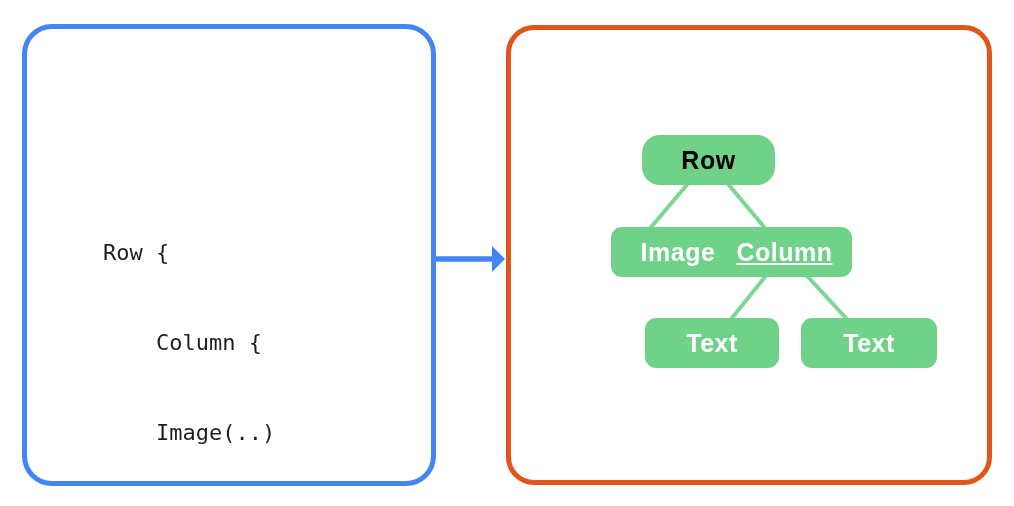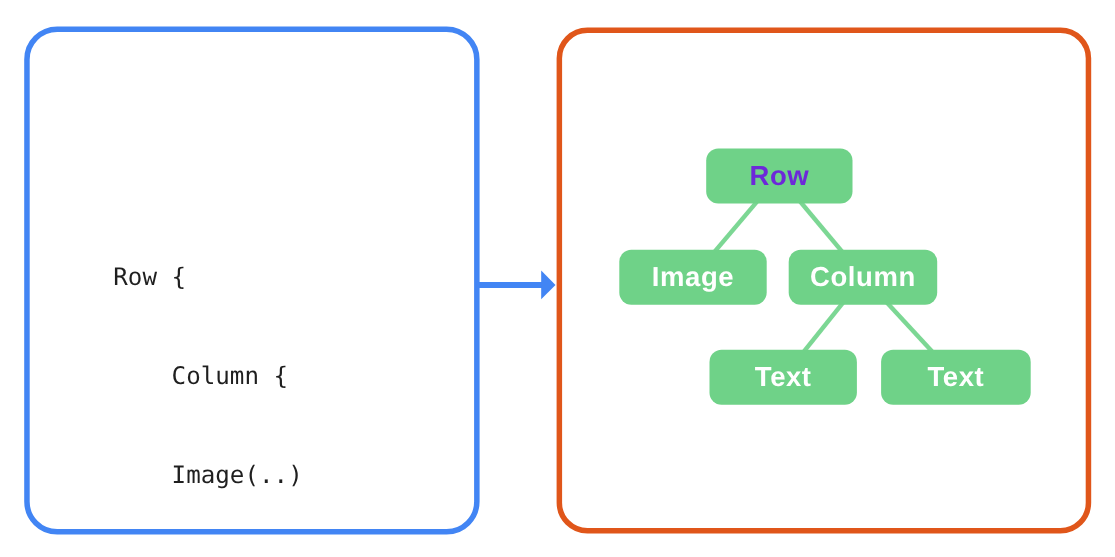--- a/index.html
+++ b/index.html
@@ -107,19 +107,19 @@
 
   <div class="panel panel-tree" style="border-color: rgb(224, 86, 26);"></div>
 
   <svg class="connectors">
     <line x1="708" y1="160" x2="630" y2="252" stroke-width="4" style="stroke: rgb(124, 215, 148);"></line>
     <line x1="708" y1="160" x2="785" y2="252" stroke-width="4" style="stroke: rgb(124, 215, 148);"></line>
     <line x1="785" y1="252" x2="712" y2="343" stroke-width="4" style="stroke: rgb(124, 215, 148);"></line>
     <line x1="785" y1="252" x2="869" y2="343" stroke-width="4" style="stroke: rgb(124, 215, 148);"></line>
   </svg>
 
-  <div class="node node-row" style="background-color: rgb(111, 210, 136); color: #6d28d9;">Row</div>
-  <div class="node node-image" style="background-color: rgb(111, 210, 136); color: rgb(255, 255, 255);">Image</div>
-  <div class="node node-column" style="background-color: rgb(111, 210, 136); color: rgb(255, 255, 255);">Column</div>
+  <div class="node node-row" style="background-color: rgb(111, 210, 136); color: #000000; border-radius: 18px;">Row</div>
+  <div class="node node-image" style="background-color: rgb(111, 210, 136); color: rgb(255, 255, 255); margin-left: 48px;">Image</div>
+  <div class="node node-column" style="background-color: rgb(111, 210, 136); color: rgb(255, 255, 255); text-decoration: underline;">Column</div>
   <div class="node node-text1" style="background-color: rgb(111, 210, 136); color: rgb(255, 255, 255);">Text</div>
   <div class="node node-text2" style="background-color: rgb(111, 210, 136); color: rgb(255, 255, 255);">Text</div>
 
 </div>
 
 </body></html>

